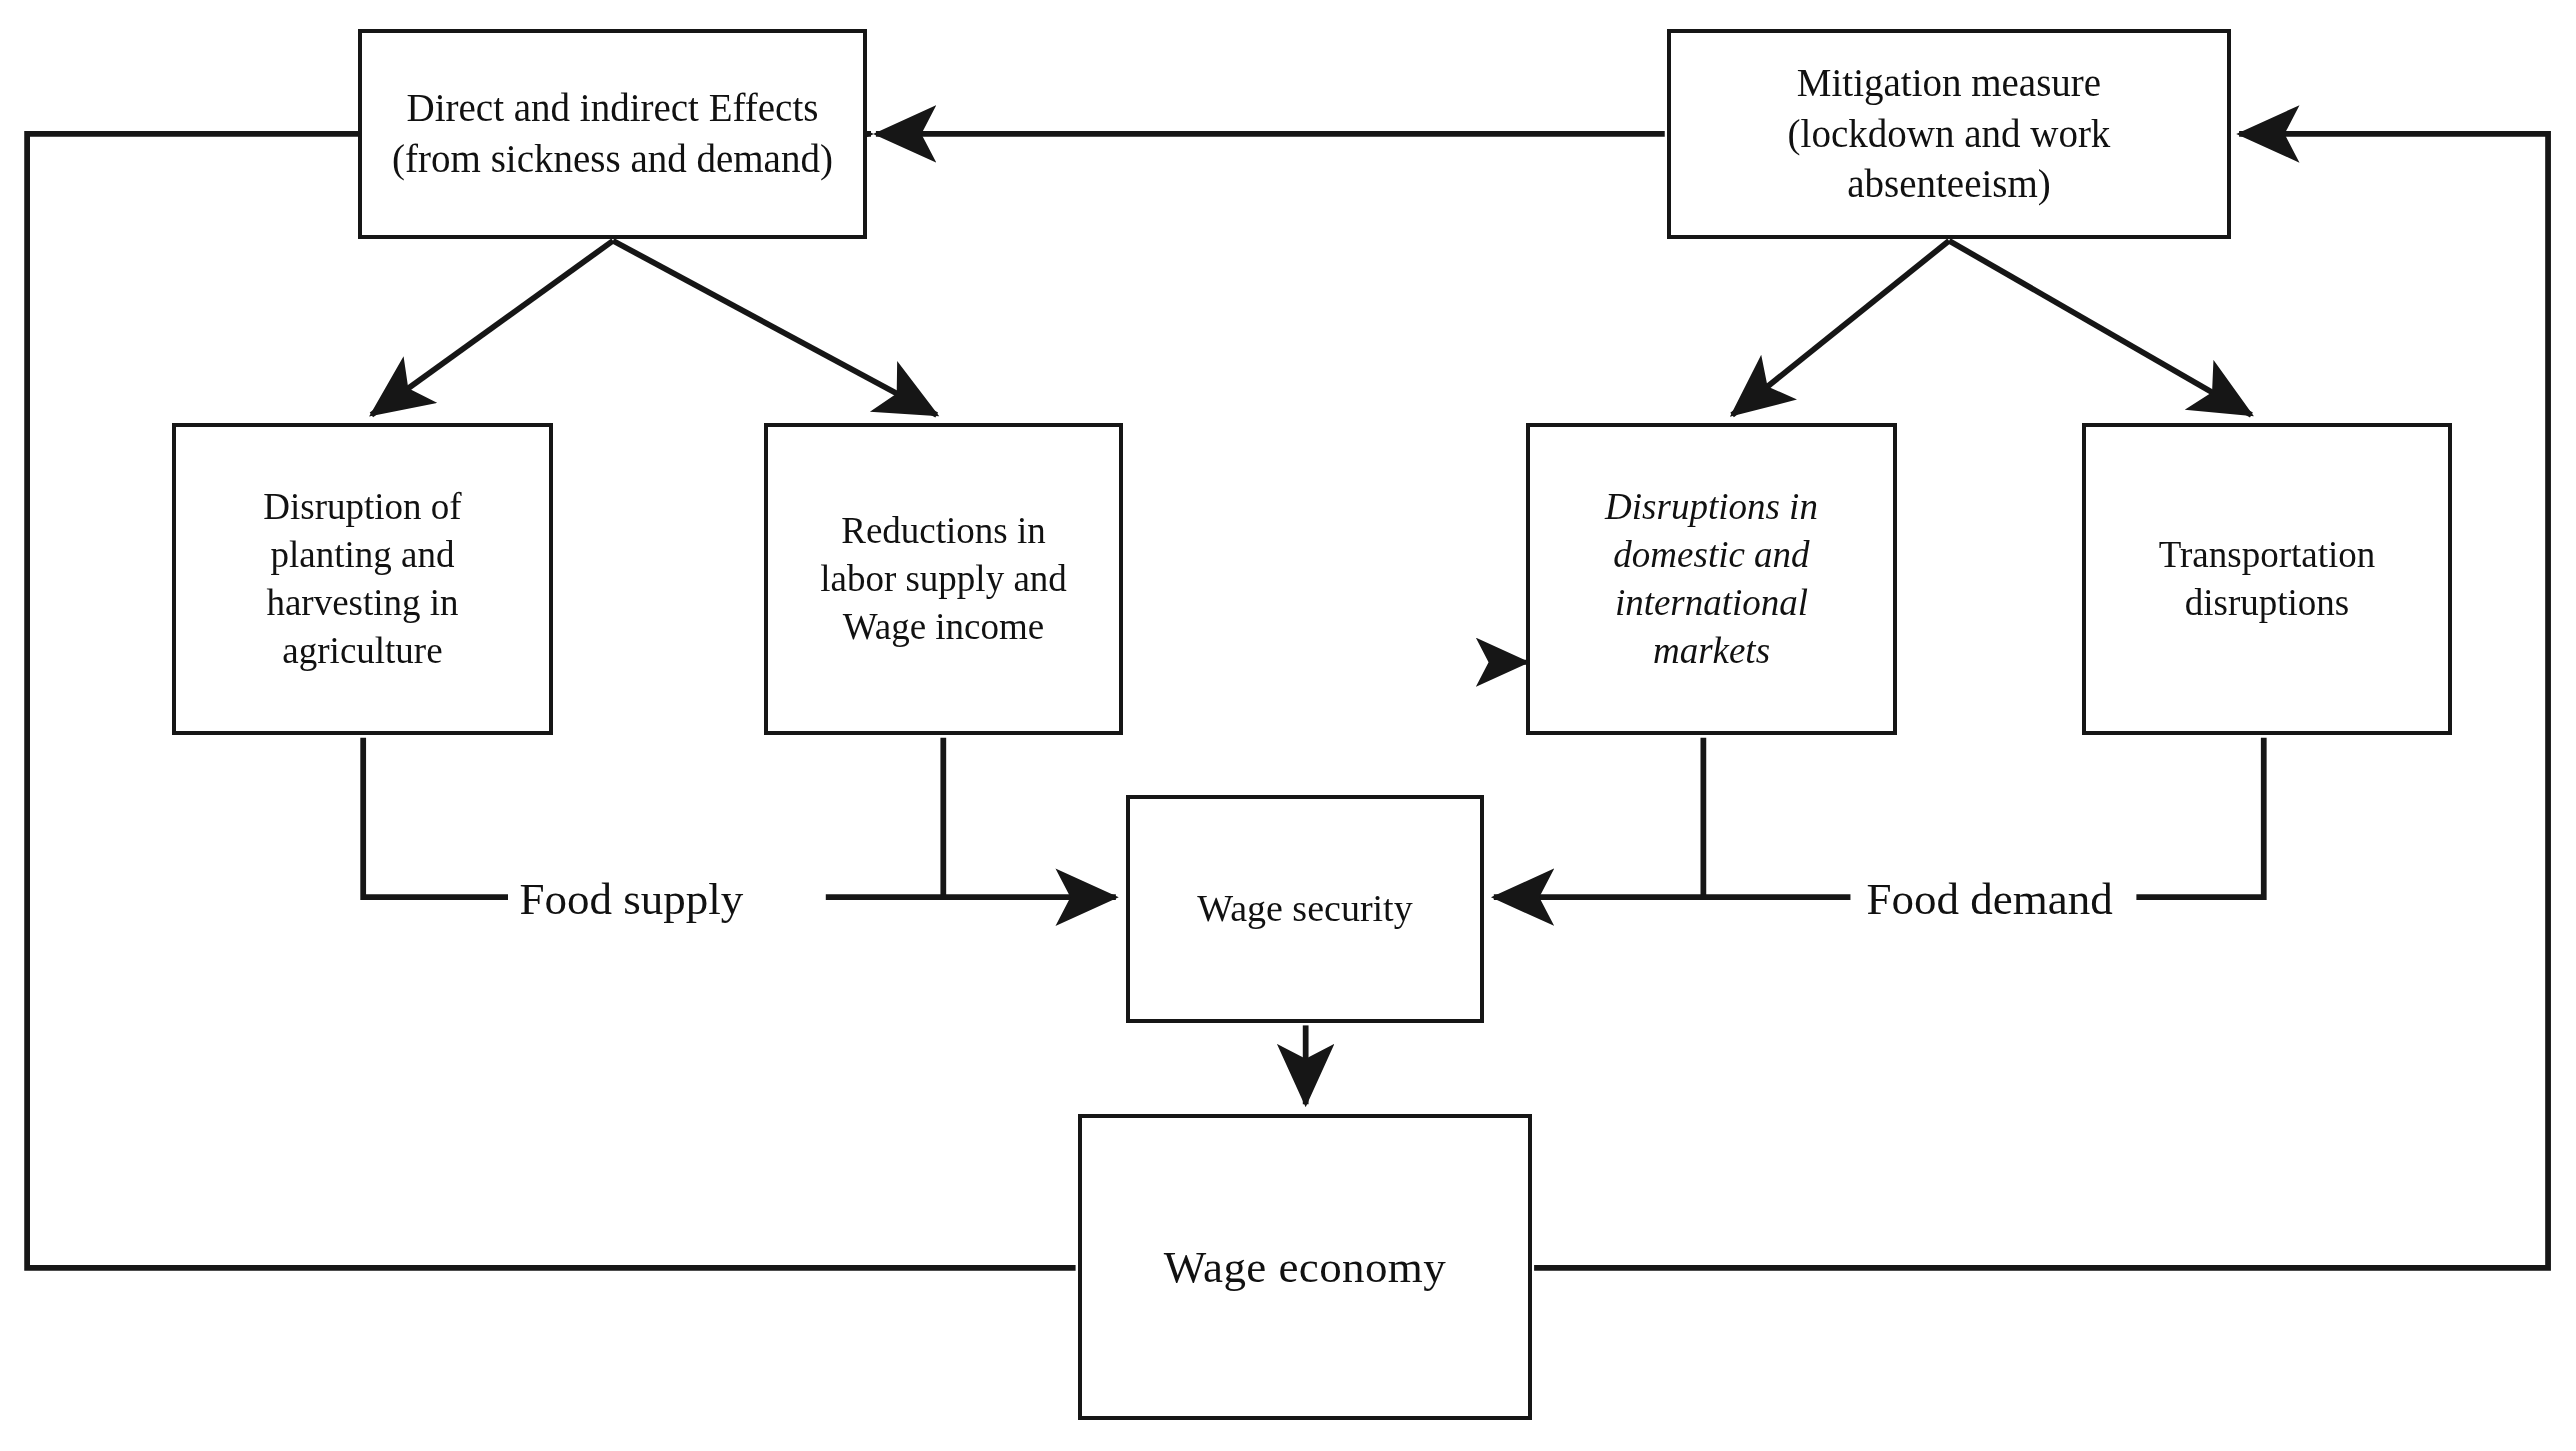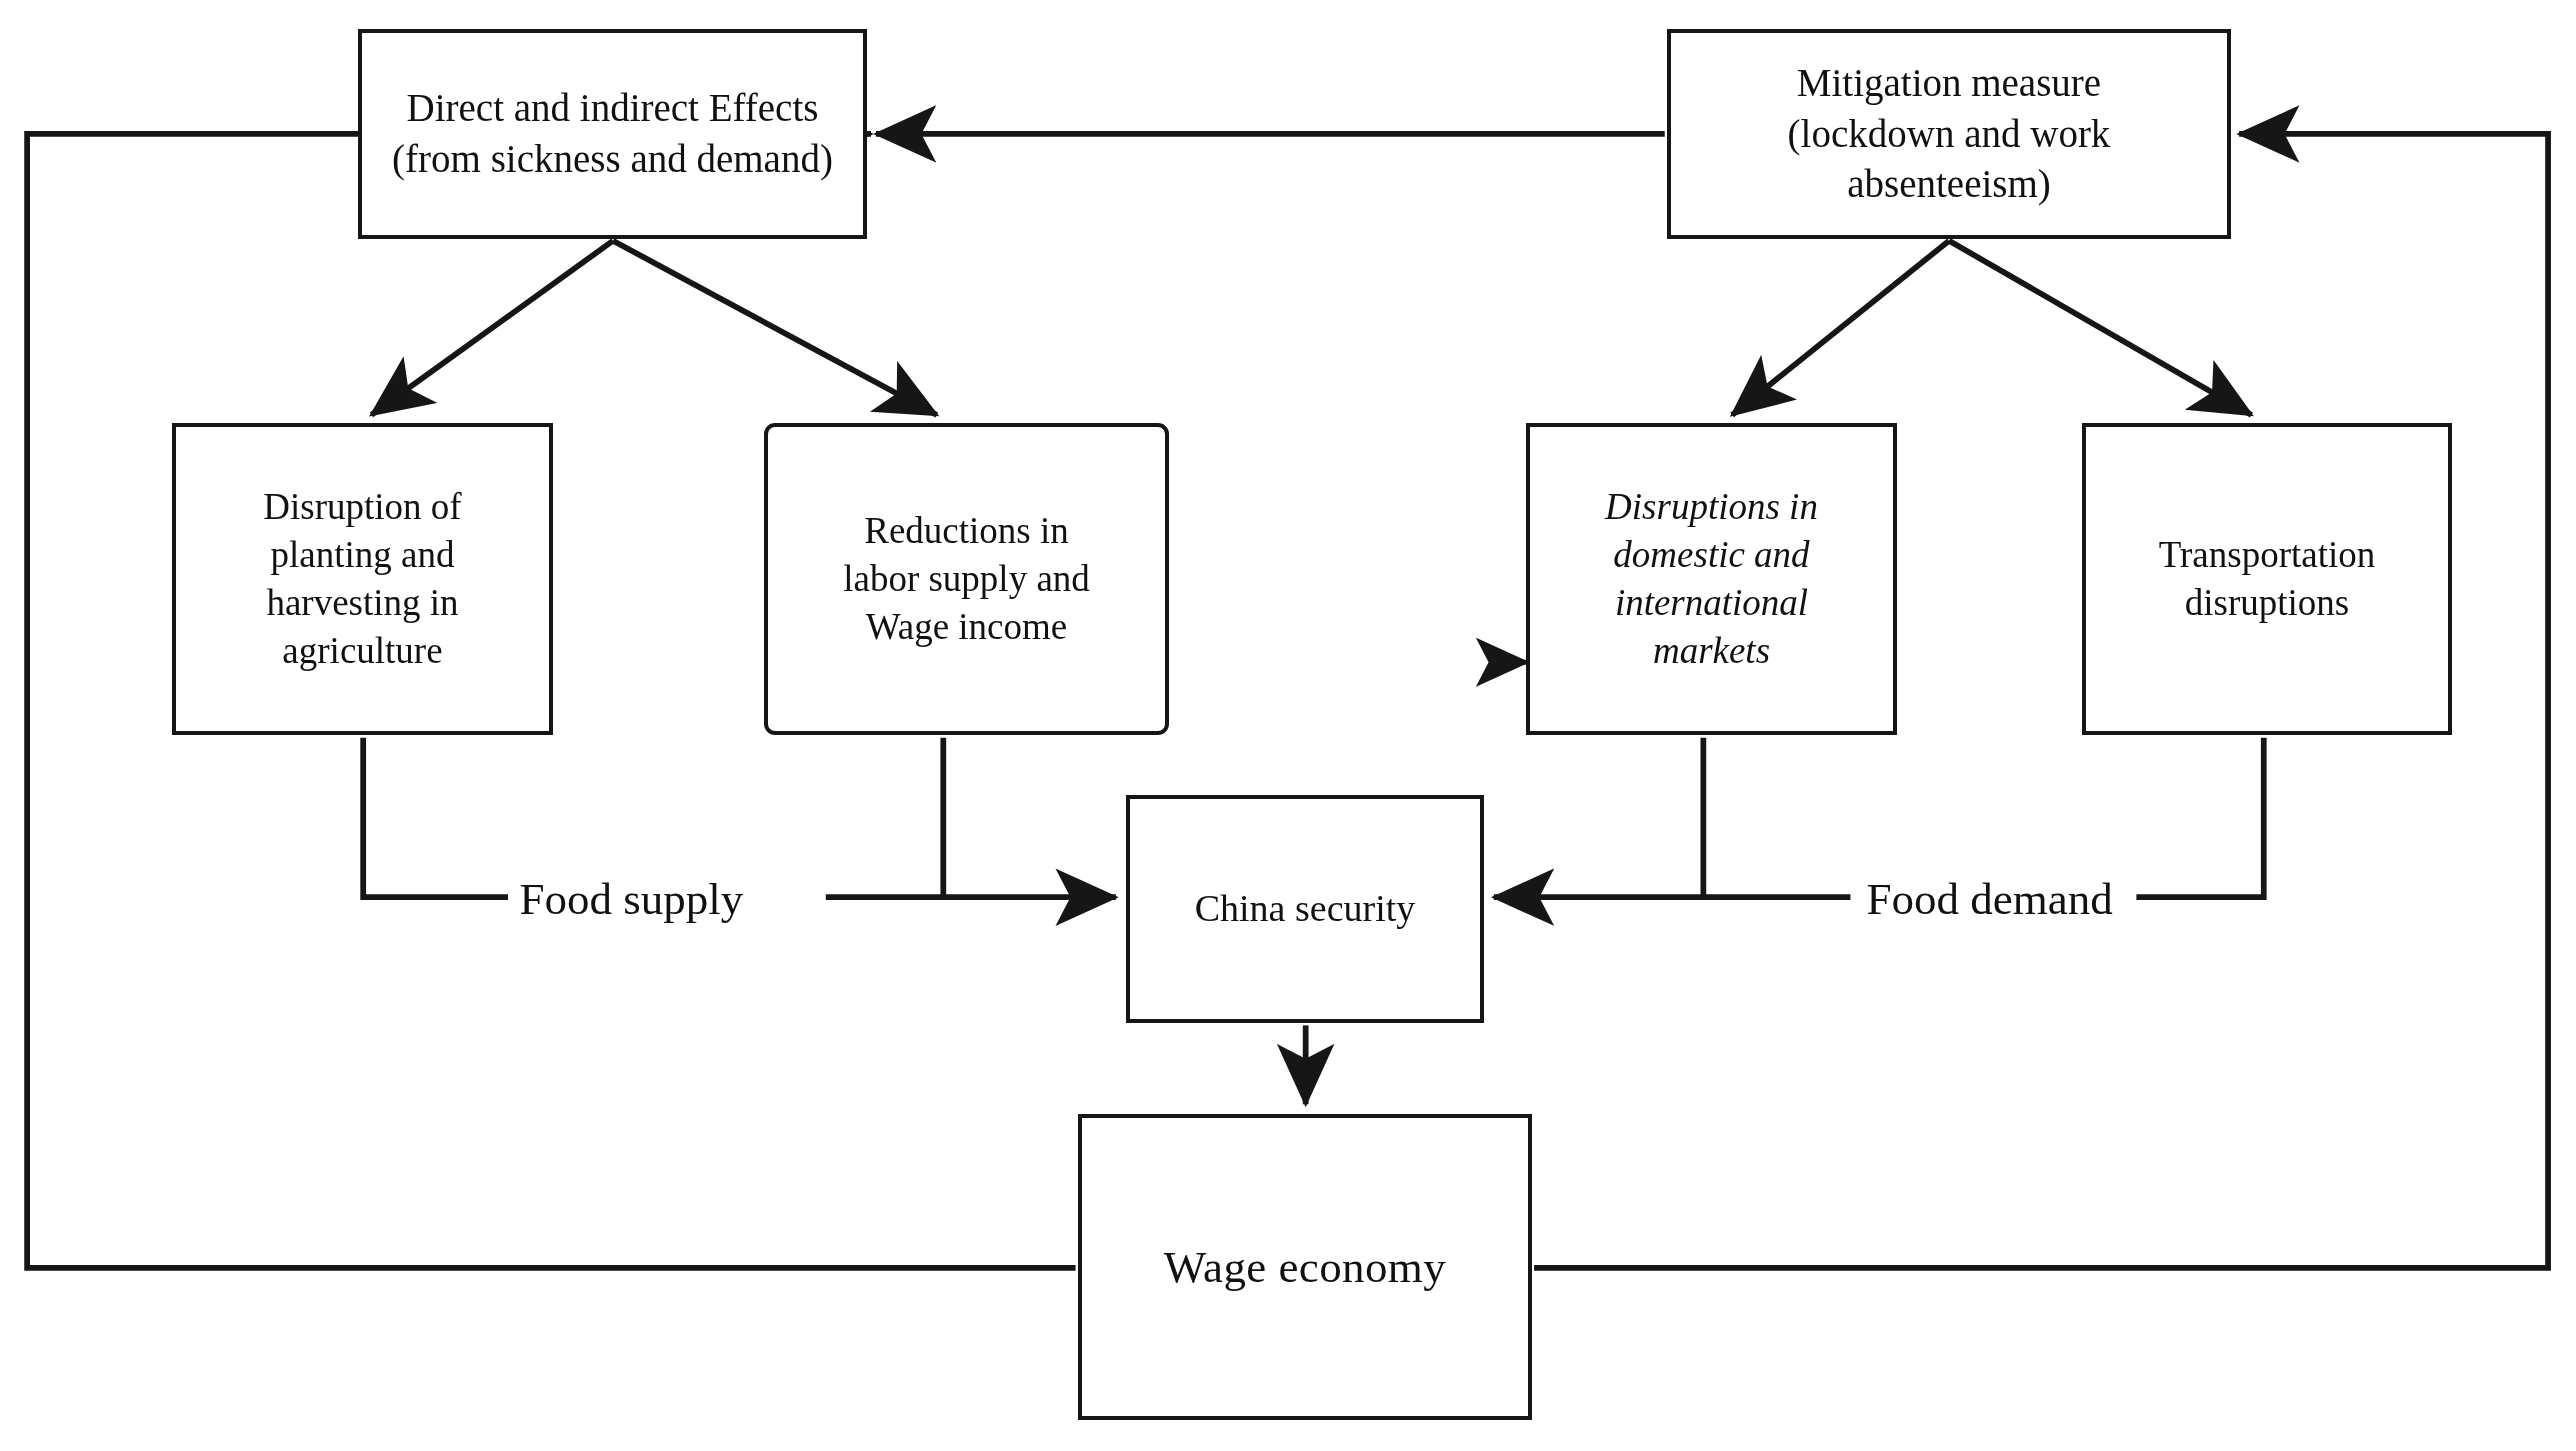--- a/index.html
+++ b/index.html
@@ -43,21 +43,21 @@
   
   #node-direct-effects{ left:358px; top:29px;  width:509px; height:210px; }
   #node-direct-effects .txt{ font-size:39px; }
 
   #node-mitigation{ left:1667px; top:29px; width:564px; height:210px; }
   #node-mitigation .txt{ font-size:39px; }
 
   #node-planting{ left:172px; top:423px; width:381px; height:312px; }
   #node-planting .txt{ font-size:37px; }
 
-  #node-labor{ left:764px; top:423px; width:405px; height:312px;border-radius:11px; }
+  #node-labor{ left:764px; top:423px; width:359px; height:312px; }
   #node-labor .txt{ font-size:37px; }
 
   #node-markets{ left:1526px; top:423px; width:371px; height:312px; }
   #node-markets .txt{ font-size:37px;font-style:italic; }
 
   #node-transport{ left:2082px; top:423px; width:370px; height:312px; }
   #node-transport .txt{ font-size:37px; }
 
   #node-food-security{ left:1126px; top:795px; width:358px; height:228px; }
   #node-food-security .txt{ font-size:38px; }
@@ -154,21 +154,21 @@
 international
 markets</span>
   </div>
 
   <div class="node" id="node-transport">
     <span class="txt">Transportation
 disruptions</span>
   </div>
 
   <div class="node" id="node-food-security">
-    <span class="txt">China security</span>
+    <span class="txt">Wage security</span>
   </div>
 
   <div class="node" id="node-china-economy">
     <span class="txt">Wage  economy</span>
   </div>
 
   <div class="edge-label" id="label-food-supply">Food supply</div>
   <div class="edge-label" id="label-food-demand">Food demand</div>
 
 </div>

